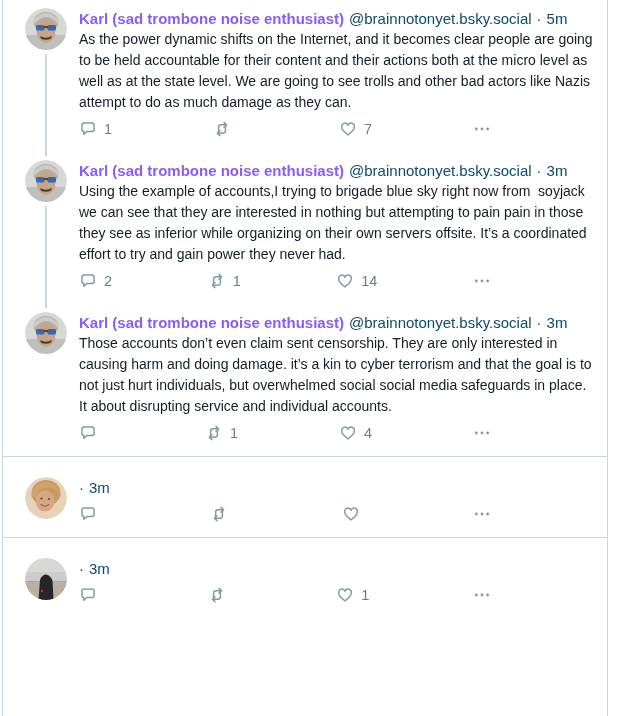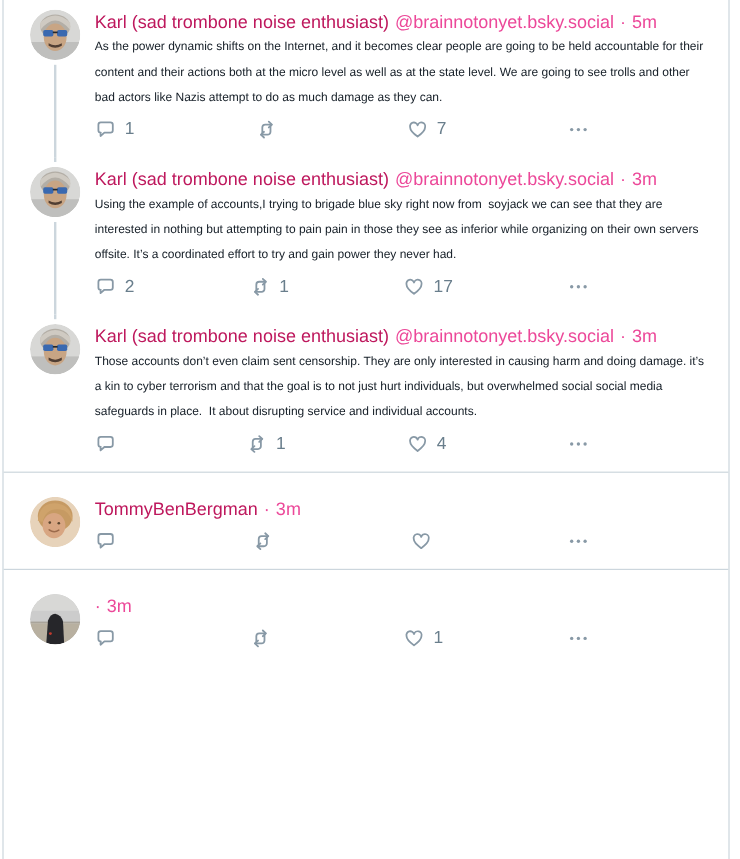--- a/index.html
+++ b/index.html
@@ -40,26 +40,26 @@
   .content { flex: 1; min-width: 0; }
   .post-header {
     display: flex;
     align-items: baseline;
     gap: 5px;
     white-space: nowrap;
     overflow: hidden;
     font-size: 15px;
     line-height: 21px;
   }
-  .author { font-weight: 400; color: #be185d; }
-  .handle, .meta-dot, .time { color: #ec4899; font-weight: 400; }
+  .author { font-weight: 700; color: #8b5cf6; }
+  .handle, .meta-dot, .time { color: #0c4a6e; font-weight: 400; }
   .post-body {
     margin: 0;
     color: #141d26;
-    font-size: 10px;
+    font-size: 14px;
     line-height: 21px;
     white-space: pre-wrap;
     word-wrap: break-word;
   }
   .actions {
     display: flex;
     justify-content: space-between;
     align-items: center;
     max-width: 412px;
     margin-top: 6px;
@@ -195,21 +195,21 @@
               <path class="icon-stroke" d="M11 2.4 L13.6 4.8 L11 7.2"></path>
               <path class="icon-stroke" d="M12.4 6 V10.8 A2.4 2.4 0 0 1 10 13.2 H4.8"></path>
               <path class="icon-stroke" d="M7 10.8 L4.4 13.2 L7 15.6"></path>
             </svg>
           <span class="count">1</span>
         </button>
         <button class="action">
           <svg width="18" height="18" viewBox="0 0 18 18">
               <path class="icon-stroke" d="M9 14.8 C5.2 12 2.8 9.6 2.8 7.2 A3 3 0 0 1 9 5.4 A3 3 0 0 1 15.2 7.2 C15.2 9.6 12.8 12 9 14.8 Z"></path>
             </svg>
-          <span class="count">17</span>
+          <span class="count">14</span>
         </button>
         <button class="action">
           <svg width="18" height="18" viewBox="0 0 18 18">
               <circle class="icon-fill" cx="3.4" cy="9" r="1.4"></circle>
               <circle class="icon-fill" cx="9" cy="9" r="1.4"></circle>
               <circle class="icon-fill" cx="14.6" cy="9" r="1.4"></circle>
             </svg>
         </button>
       </div>
     </div>
@@ -292,21 +292,20 @@
           <ellipse cx="20" cy="24" rx="9.5" ry="10.5" fill="#d8a682"></ellipse>
           <path d="M6.5 20 Q8 4 23 5.5 Q35 7.5 35.5 21 Q32 11 25.5 10.5 Q13 9 10.5 21 Z" fill="#cfa36b"></path>
           <circle cx="16.5" cy="21.5" r="1.1" fill="#5b4630"></circle>
           <circle cx="24" cy="22" r="1.1" fill="#5b4630"></circle>
           <path d="M16 27.5 Q20 30.5 24 27.8" stroke="#9c6b4c" fill="none" stroke-width="1.3" stroke-linecap="round"></path>
         </g>
       </svg>
     </div>
     <div class="content">
       <header class="post-header">
-        <span class="author">TommyBenBergman</span>
         <span class="meta-dot">·</span>
         <span class="time">3m</span>
       </header>
       <div class="actions">
         <button class="action">
           <svg width="18" height="18" viewBox="0 0 18 18">
               <path class="icon-stroke" d="M5 3 h8 a2 2 0 0 1 2 2 v4.5 a2 2 0 0 1 -2 2 H8 l-3.2 2.8 V11.5 H5 a2 2 0 0 1 -2 -2 V5 a2 2 0 0 1 2 -2 z"></path>
             </svg>
           <span class="count"></span>
         </button>

